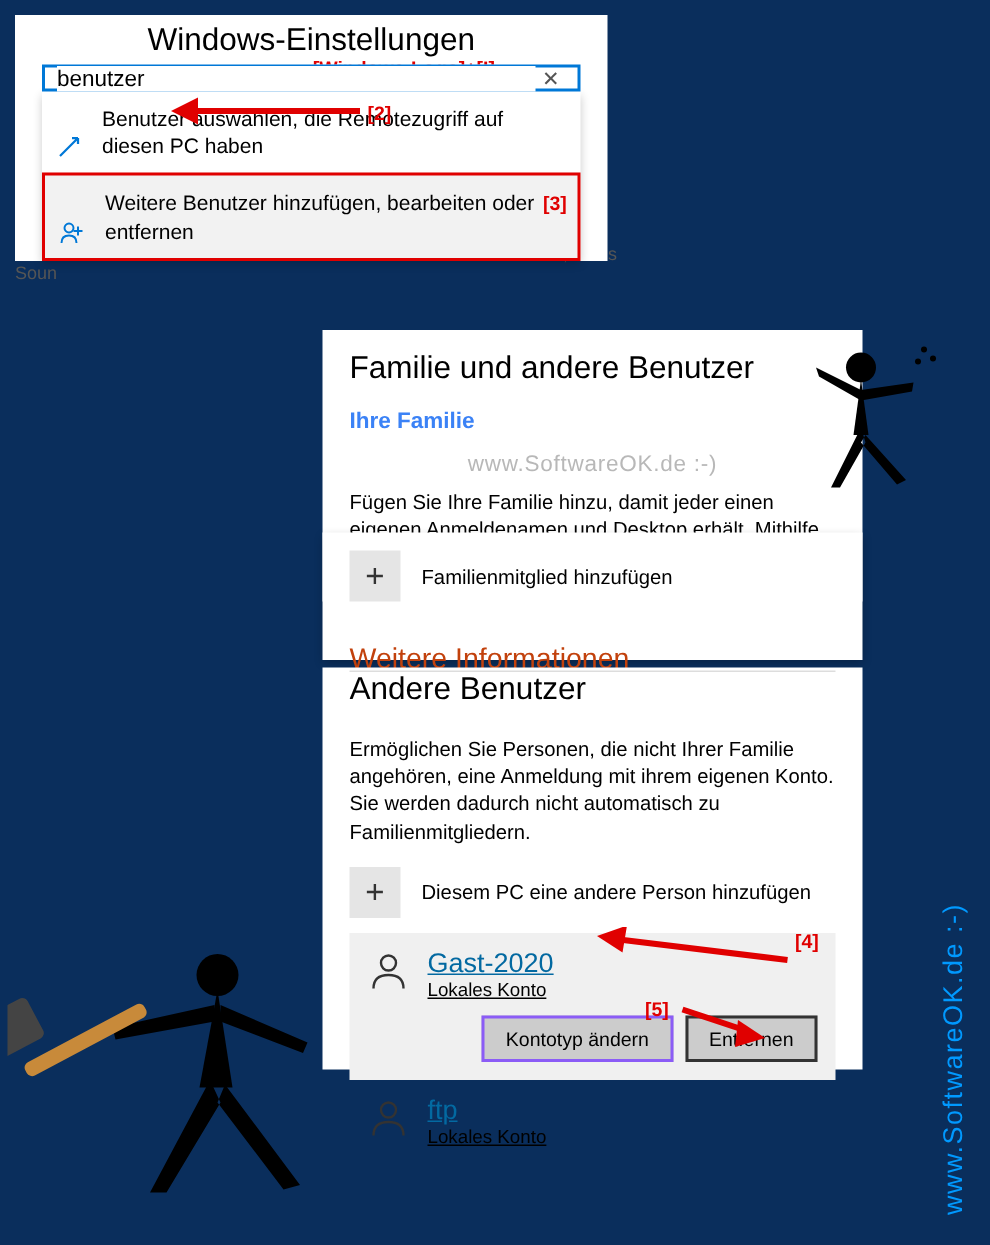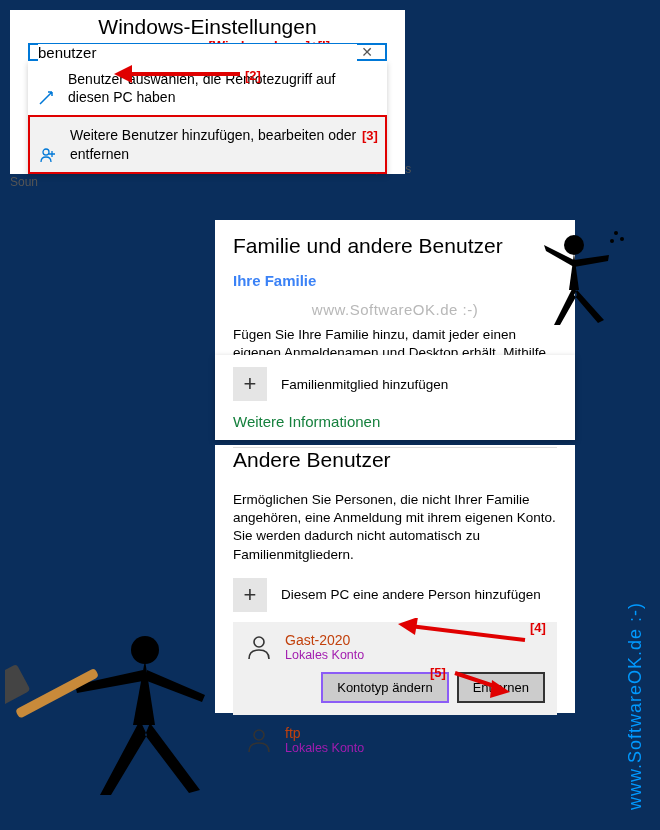--- a/index.html
+++ b/index.html
@@ -118,40 +118,40 @@
   width: 34px;
   height: 34px;
   background: #e5e5e5;
   display: flex;
   align-items: center;
   justify-content: center;
   font-size: 22px;
   color: #333;
   font-weight: 300;
 }
-.link { color: #15803d; font-size: 15px; margin-top: 8px; display: inline-block; }
+.link { color: #c2410c; font-size: 19px; margin-top: 24px; display: inline-block; }
 .cut-head { font-size: 21px; font-weight: 300; color: #000; border-top: 1px solid #ddd; padding-top: 0; margin-bottom: 10px; overflow: hidden; height: 24px; position: relative; top: -10px; }
 
 .user-box {
   background: #f0f0f0;
   padding: 10px 12px 12px 12px;
   margin: 6px 0;
 }
 .user-row {
   display: flex;
   align-items: flex-start;
   gap: 12px;
 }
 .user-icon {
   width: 28px;
   height: 28px;
   flex-shrink: 0;
 }
-.user-name { font-size: 14px; color: #c2410c; }
-.user-type { font-size: 12.5px; color: #a21caf; }
+.user-name { font-size: 18px; color: #0369a1; text-decoration: underline; }
+.user-type { font-size: 12.5px; color: #000000; text-decoration: underline; }
 .btn-row { display: flex; gap: 8px; justify-content: flex-end; margin-top: 10px; }
 .btn {
   background: #ccc;
   border: 2px solid #8b5cf6;
   padding: 6px 14px;
   font-size: 13px;
   font-family: inherit;
   cursor: pointer;
 }
 .btn.selected { border: 2px solid #333; }

